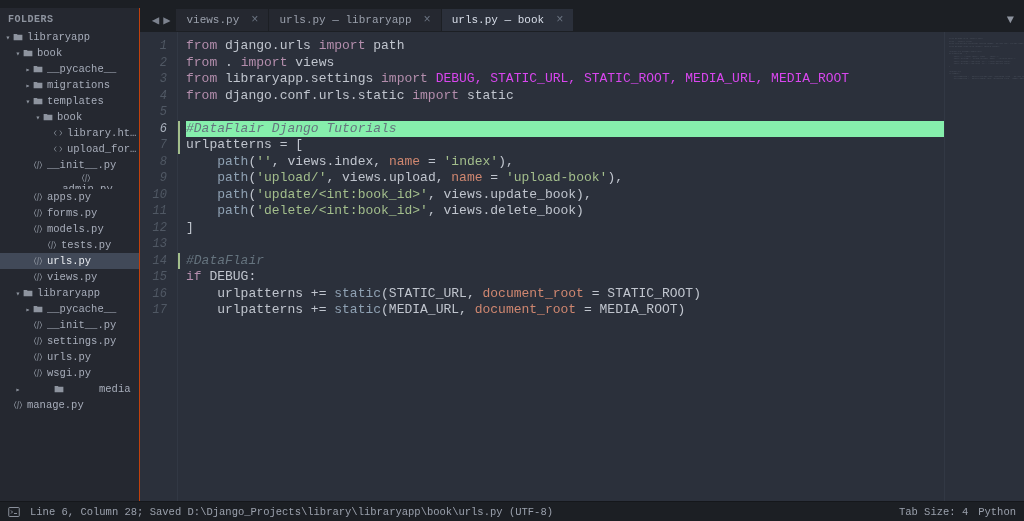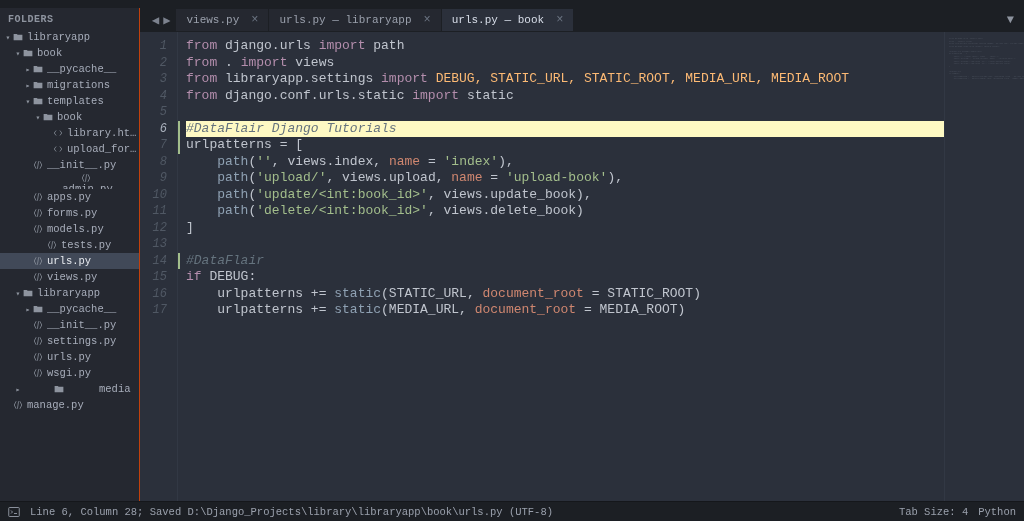--- a/index.html
+++ b/index.html
@@ -31,29 +31,29 @@
 .tab .x{color:#6c7583;font-size:12px;margin-left:4px}
 .tabbar-spacer{flex:1}
 .tabbar-menu{color:#8e949f;padding:0 10px;font-size:12px}
 
 .editor{flex:1;display:flex;min-height:0;position:relative}
 .gutter{width:38px;background:#2b303b;color:#505864;text-align:right;padding:6px 10px 0 0;font-size:12px;line-height:16.5px;font-style:italic;border-right:1px solid #323844}
 .gutter .ln{height:16.5px}
 .gutter .ln.caret{color:#aab1bd}
 .code{flex:1;padding:6px 0 0 8px;font-size:13px;line-height:16.5px;position:relative;overflow:hidden}
 .codeline{height:16.5px;white-space:pre}
-.codeline.hl{background:#fef9c3}
+.codeline.hl{background:#86efac}
 .k-keyword{color:#b48ead}
 .k-ident{color:#c0c5ce}
 .k-string{color:#a3be8c}
 .k-op{color:#c0c5ce}
 .k-func{color:#8fa1b3}
 .k-arg{color:#d08770}
 .k-comment{color:#65737e;font-style:italic}
-.k-const{color:#fdba74}
+.k-const{color:#d946ef}
 .edge-marker{position:absolute;left:0;top:6px;width:2px;background:#a3be8c}
 
 .minimap{width:80px;background:#2b303b;border-left:1px solid #323844;padding:6px 4px;color:#4a505c;font-size:2px;line-height:2.5px;overflow:hidden;font-family:inherit;white-space:pre}
 
 .status{height:20px;background:#1c1f24;color:#9aa0ac;display:flex;align-items:center;font-size:10.5px;padding:0 8px;gap:10px;border-top:1px solid #15171b}
 .status .s-icon{display:inline-flex;width:12px;height:12px;color:#8e949f}
 .status .s-icon svg{width:12px;height:12px}
 .status .grow{flex:1}
 </style>
 </head>

